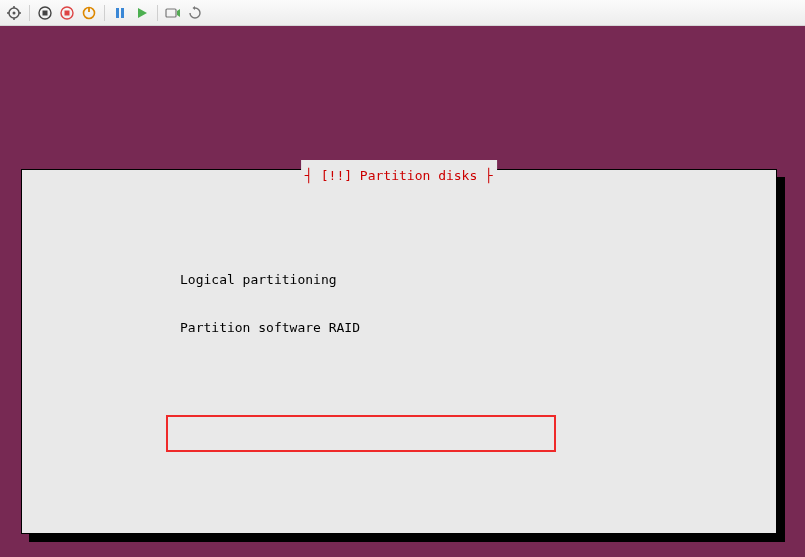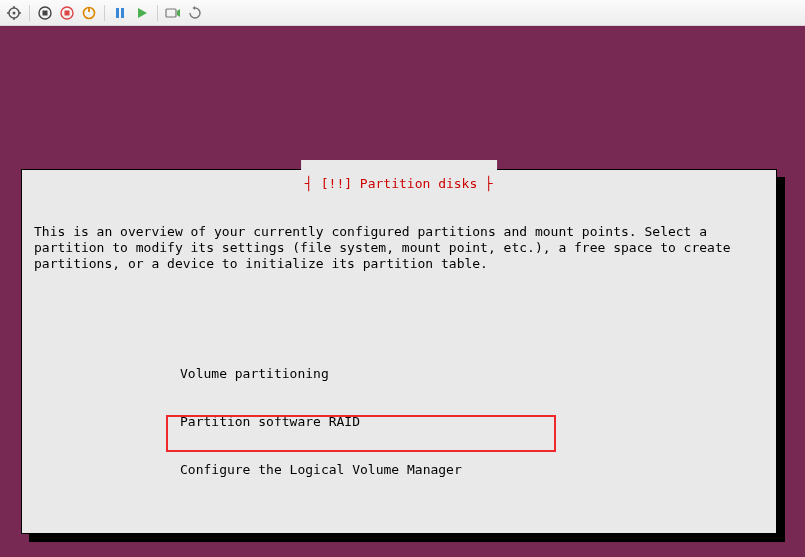--- a/index.html
+++ b/index.html
@@ -48,21 +48,21 @@
     width: 756px; height: 365px;
     background: #e9e9e9;
     border: 1px solid #000000;
   }
   .dlg-title {
     position: absolute;
     left: 50%; top: -10px;
     transform: translateX(-50%);
     background: #e9e9e9;
     color: #cc0000;
-    padding: 16px 4px;
+    padding: 8px 4px;
     font-size: 13px;
     white-space: nowrap;
   }
   .dlg-body {
     padding: 22px 8px 8px 8px;
     font-size: 13px;
     line-height: 16px;
     color: #000000;
     white-space: pre;
   }
@@ -135,26 +135,24 @@
         <polygon points="7,0 7,4 4.5,2" fill="#777"></polygon>
       </svg>
   </div>
 </div>
 
 <div class="console-wrap">
   <div class="dlg-shadow"></div>
   <div class="dlg">
     <div class="dlg-title">┤ [!!] Partition disks ├</div>
     <div class="dlg-body">
-      <div class="intro">This is an overview of your currently configured partitions and mount points. Select a partition to modify its settings (file system, mount point, etc.), a free space to create partitions, or a device to initialize its partition table.</div>
 
       <div class="menu">
-        <span class="menu-item">Volume partitioning</span>
+        <span class="menu-item">Logical partitioning</span>
         <span class="menu-item">Partition software RAID</span>
-        <span class="menu-item">Configure the Logical Volume Manager</span>
         
       </div>
 
       
 
       
 
       
 
       

